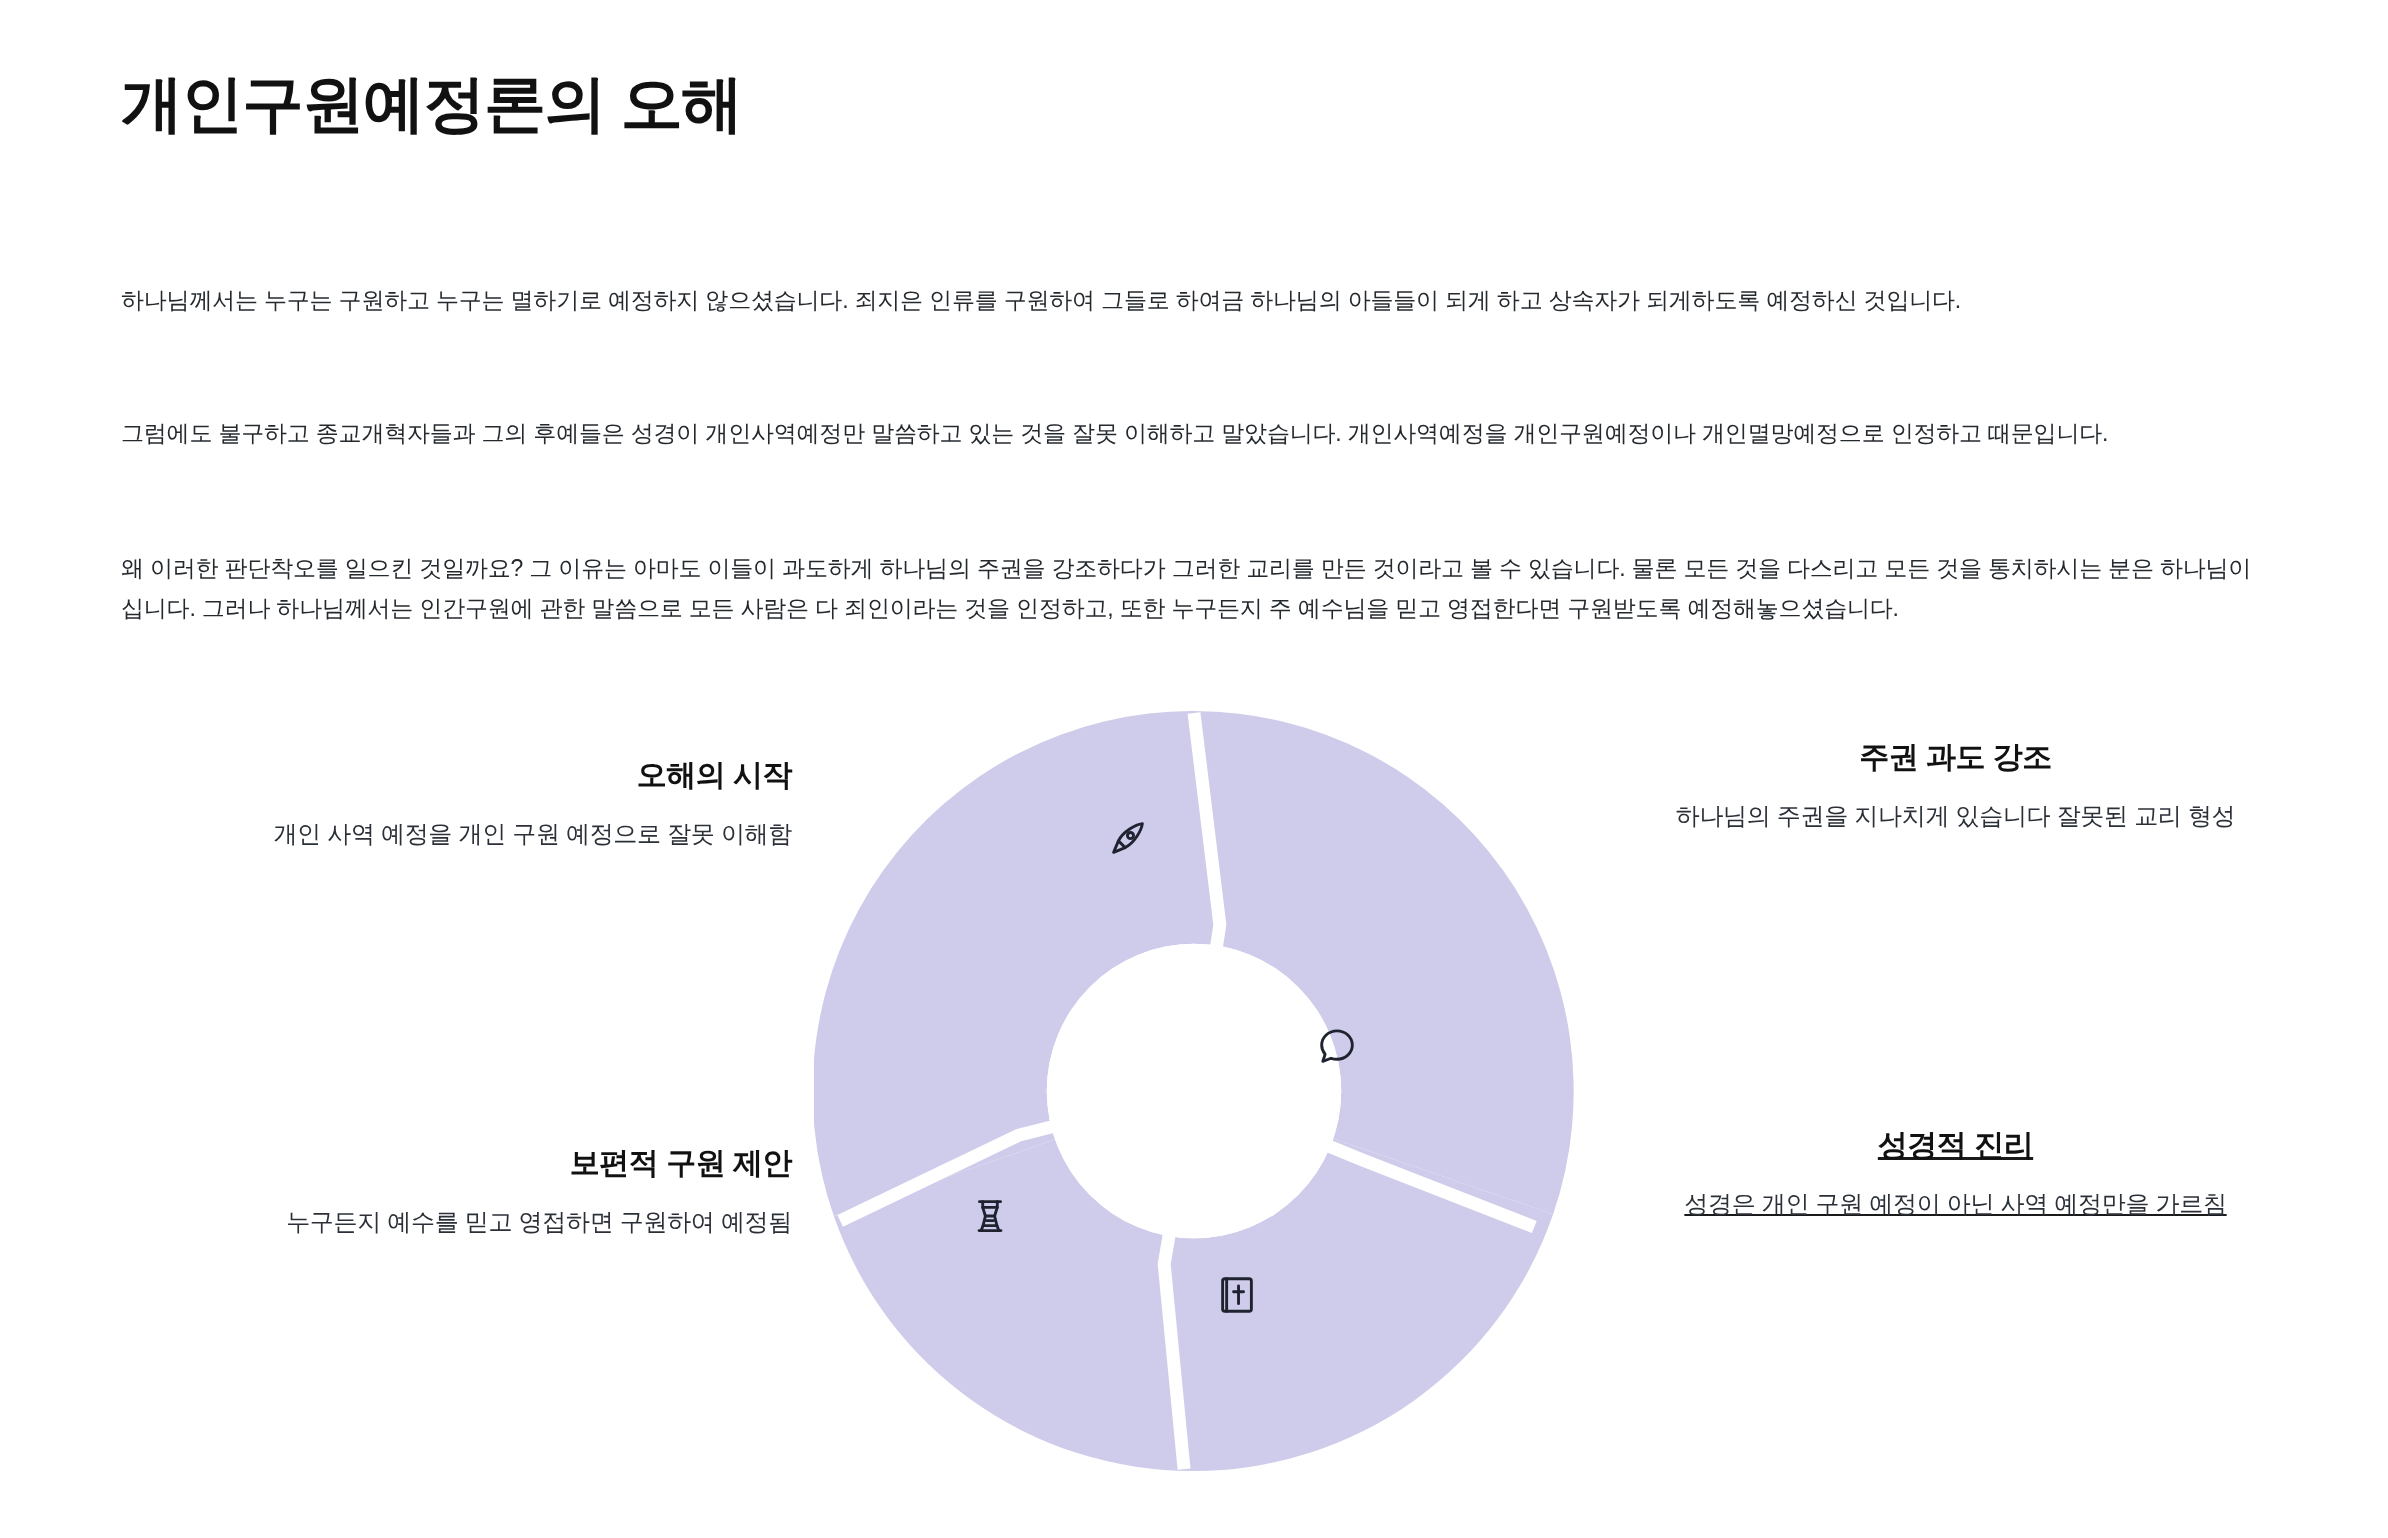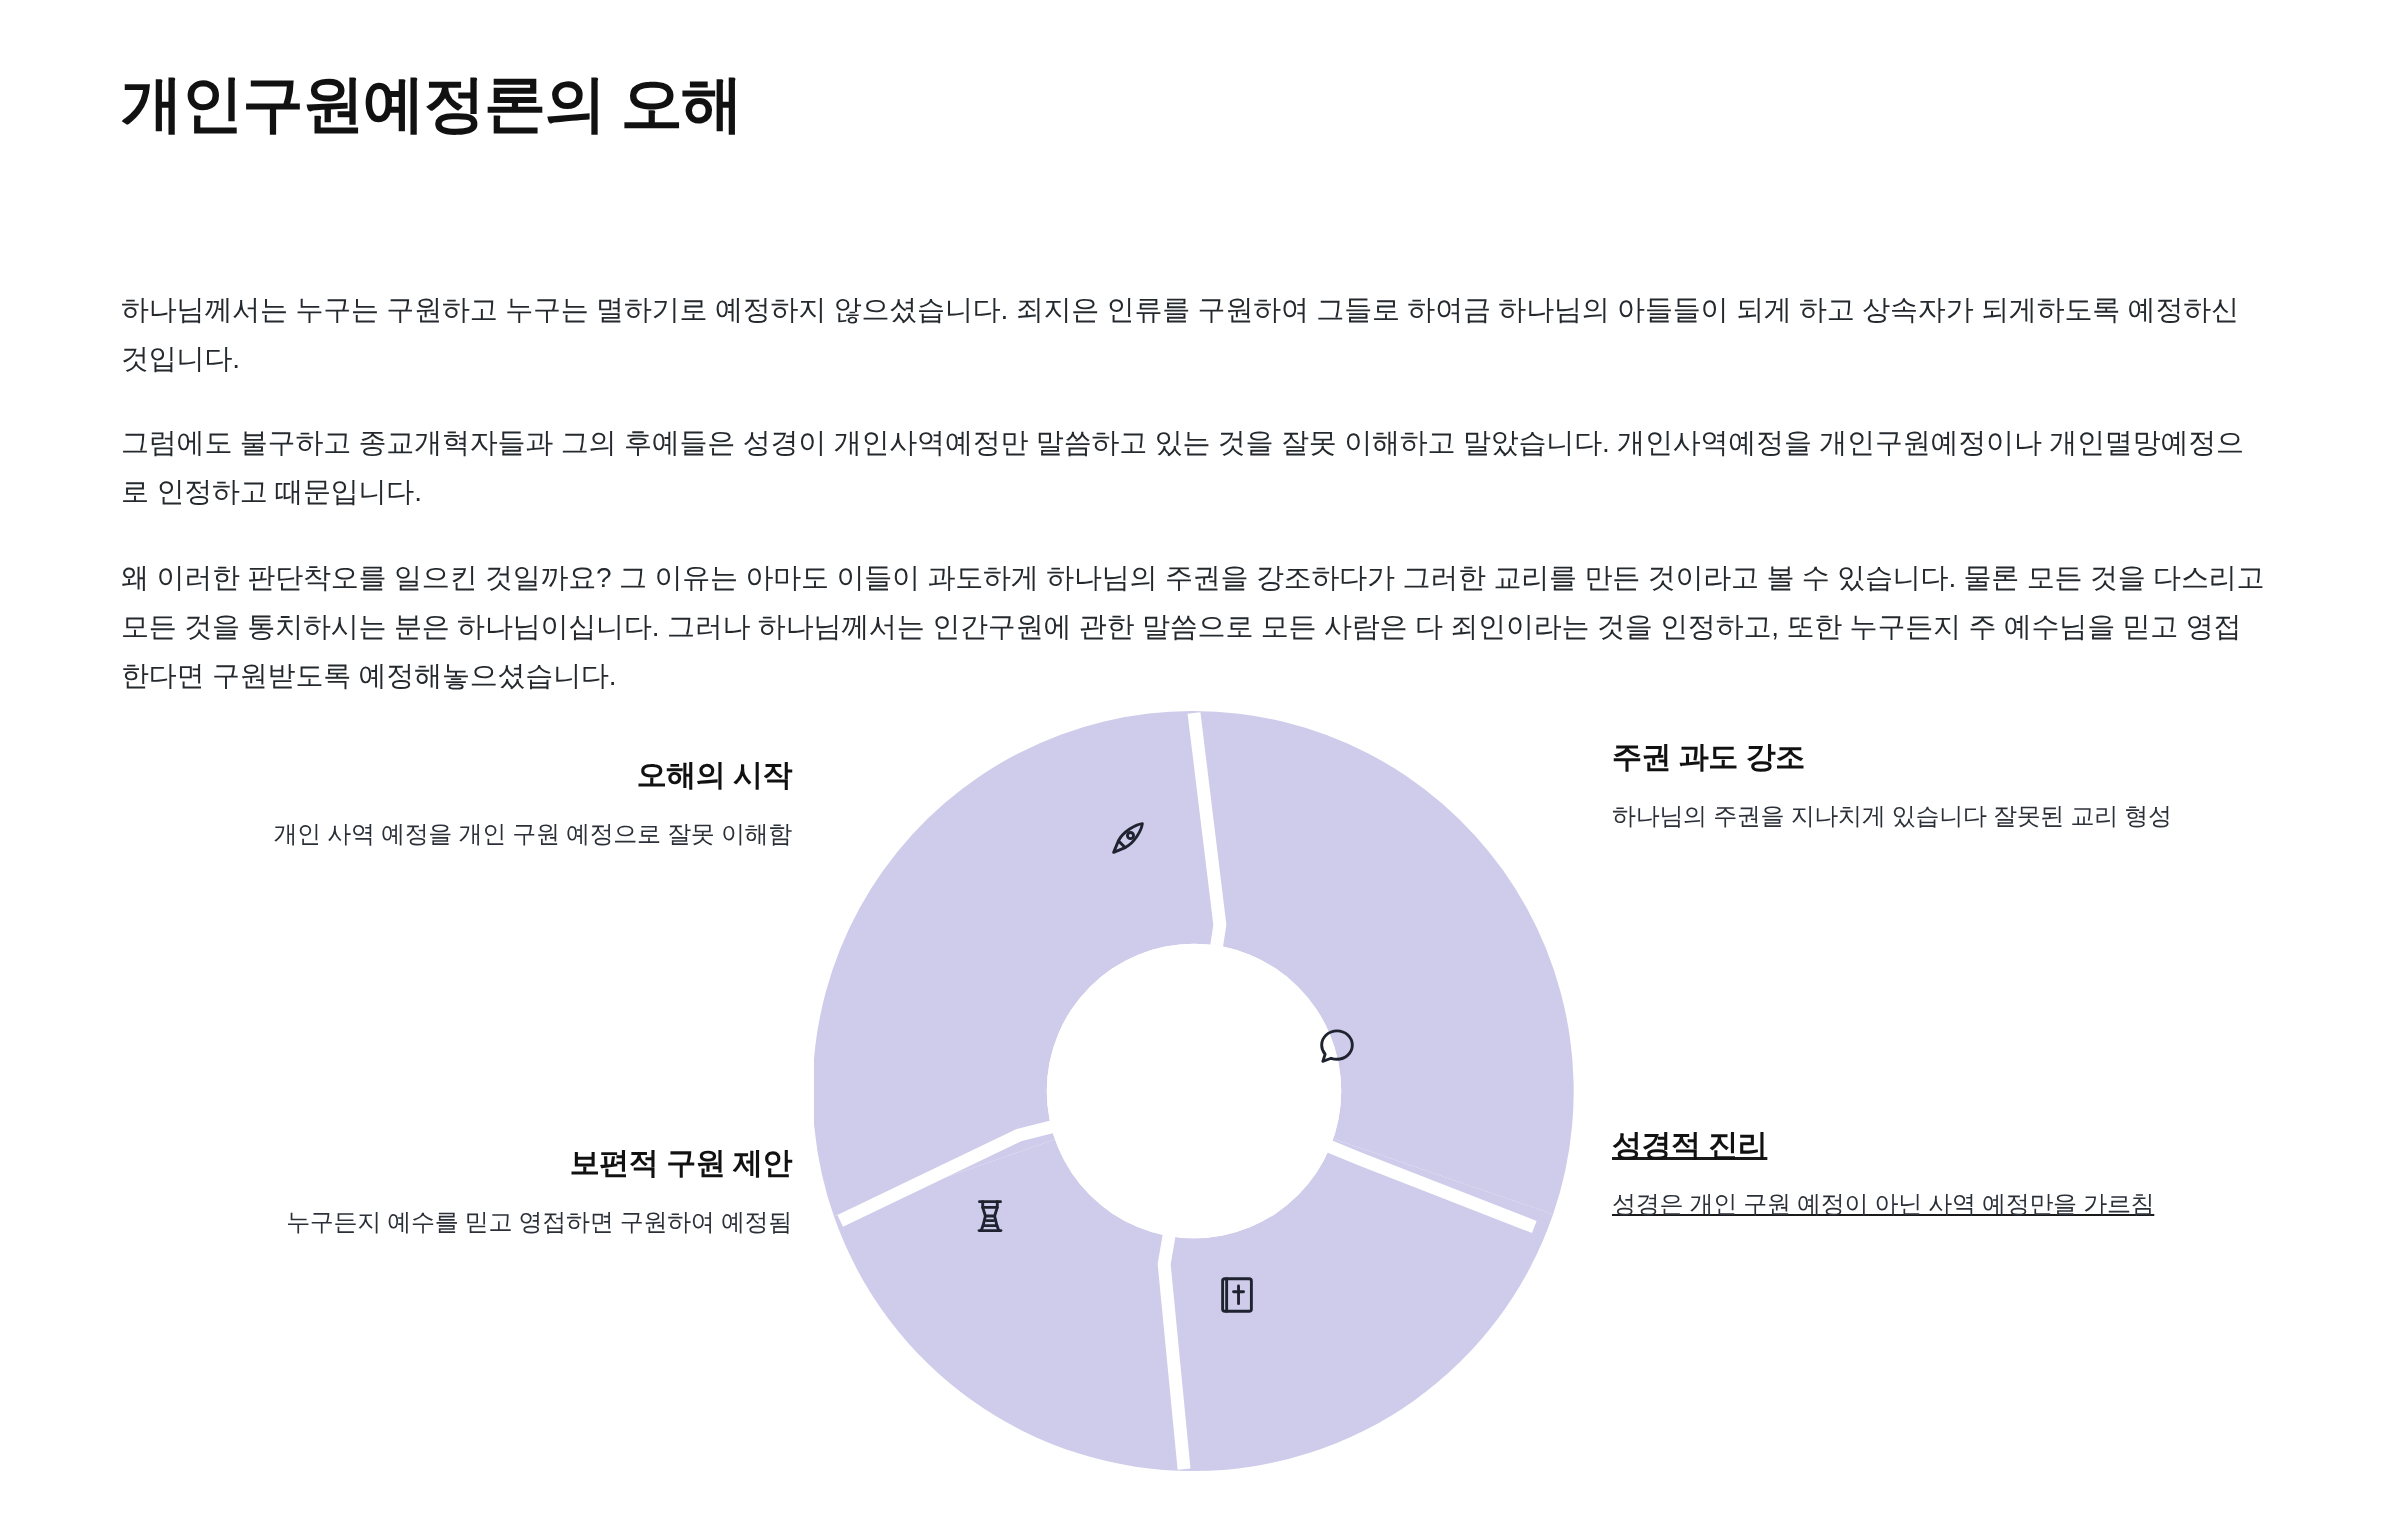--- a/index.html
+++ b/index.html
@@ -30,21 +30,21 @@
     font-weight: 700;
     letter-spacing: -1.5px;
     color: #111111;
     margin: 0;
     line-height: 1.25;
   }
   .body-text {
     position: absolute;
     left: 121px;
     width: 2145px;
-    font-size: 28px;
+    font-size: 23px;
     line-height: 1.75;
     color: #24292e;
     letter-spacing: -0.2px;
   }
   .p1 { top: 247px; }
   .p2 { top: 380px; }
   .p3 { top: 515px; }
 
   
   .diagram {
@@ -90,21 +90,21 @@
     color: #111111;
     letter-spacing: -0.5px;
   }
   .label p {
     margin: 0;
     font-size: 24px;
     line-height: 1.65;
     color: #2b3038;
     letter-spacing: -0.3px;
   }
-  .label.right { left: 1612px; text-align: left; }
+  .label.right { left: 1612px; text-align: center; }
   .label.left  { left: 86px;  text-align: right; width: 706px; }
 
   .lbl-0 { top: 58px; }    
   .lbl-1 { top: 40px; }    
   .lbl-2 { top: 428px; text-decoration: underline; }   
   .lbl-3 { top: 446px; }   
 </style>
 </head>
 <body>
 

